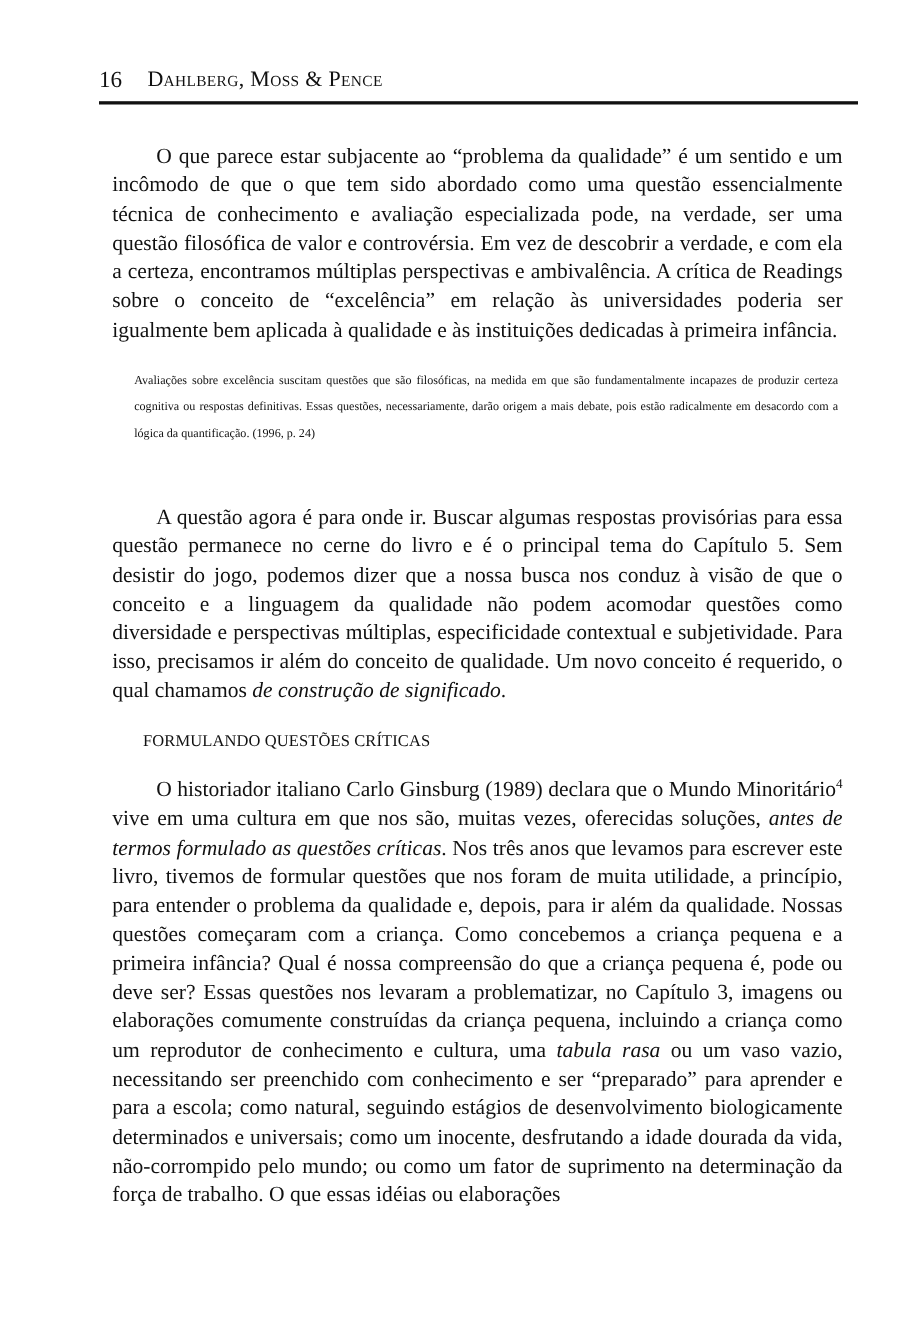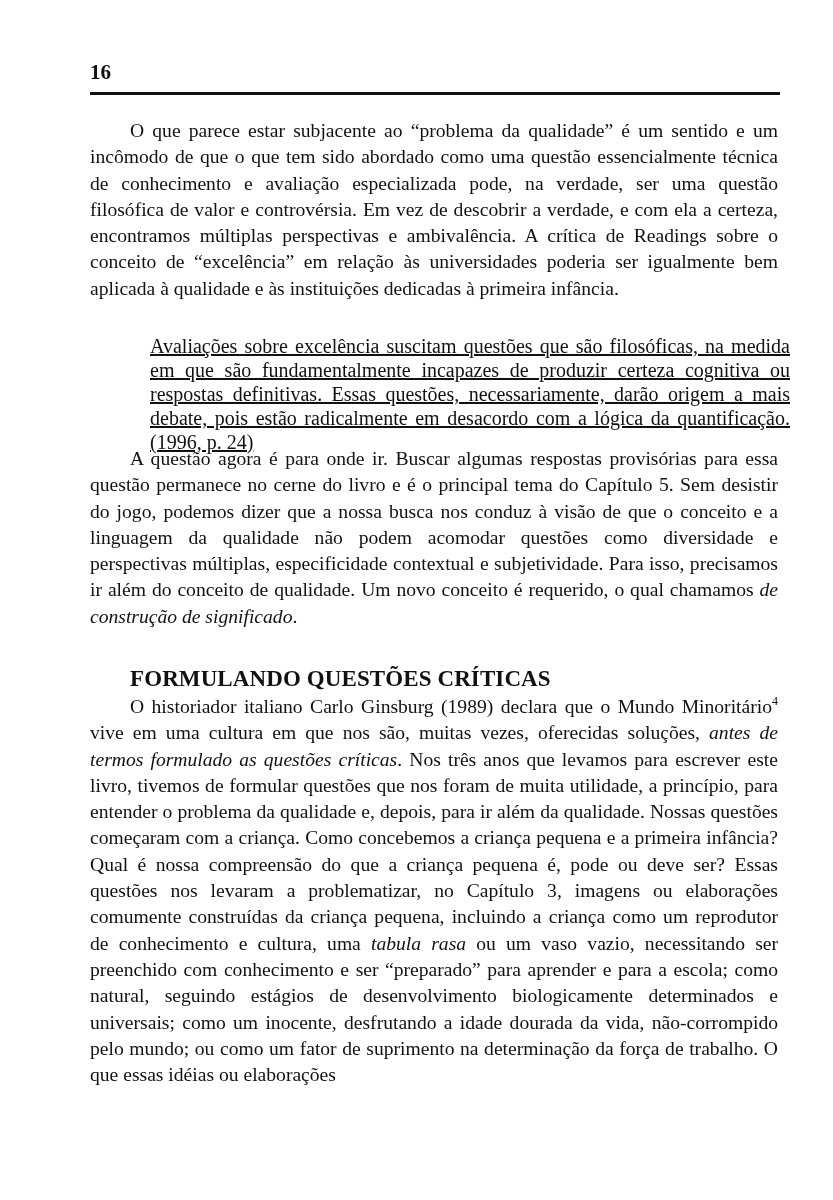--- a/index.html
+++ b/index.html
@@ -1,34 +1,35 @@
 <!DOCTYPE html>
 <html><head>
 <meta charset="utf-8">
 <style>
   html, body { margin: 0; padding: 0; background: #ffffff; }
   body { width: 833px; height: 1200px; position: relative; overflow: hidden; color: #111; }
   .page { position: absolute; left: 90px; top: 0; width: 690px; font-family: "Liberation Serif", "DejaVu Serif", serif; }
   .running-head { position: absolute; top: 58px; left: 0; width: 690px; height: 34px; border-bottom: 3px solid #111; }
-  .page-number { position: absolute; left: 0; top: 2px; font-weight: bold; font-size: 21px; }
+  .page-number { position: absolute; left: 0; top: 2px; font-weight: normal; font-size: 21px; }
   .authors { position: absolute; left: 44px; top: 3px; font-size: 20px; font-variant: small-caps; letter-spacing: 0.3px; }
   .body-text { position: absolute; left: 0; width: 688px; font-size: 19.6px; line-height: 26.3px; text-align: justify; }
-  .para { margin: 0; text-indent: 40px; }
-  .quote { position: absolute; left: 60px; width: 640px; font-size: 20px; line-height: 24px; text-align: justify; margin: 0; text-decoration: underline; }
-  .heading { position: absolute; left: 40px; font-weight: bold; font-size: 23px; margin: 0; letter-spacing: 0.1px; }
+  .para { margin: 12px; text-indent: 40px; }
+  .quote { position: absolute; left: 32px; width: 640px; font-size: 11px; line-height: 24px; text-align: justify; margin: 0; }
+  .heading { position: absolute; left: 40px; font-weight: normal; font-size: 15px; margin: 0; letter-spacing: 0.1px; }
   em { font-style: italic; }
   sup { font-size: 12px; line-height: 0; vertical-align: super; }
 </style>
 </head>
 <body>
 
 <div class="page">
 
   <div class="running-head">
     <span class="page-number">16</span>
+    <span class="authors">Dahlberg, Moss &amp; Pence</span>
   </div>
 
   <div class="body-text" style="top:118px;">
     <p class="para">O que parece estar subjacente ao “problema da qualidade” é um sentido e um incômodo de que o que tem sido abordado como uma questão essencialmente técnica de conhecimento e avaliação especializada pode, na verdade, ser uma questão filosófica de valor e controvérsia. Em vez de descobrir a verdade, e com ela a certeza, encontramos múltiplas perspectivas e ambivalência. A crítica de Readings sobre o conceito de “excelência” em relação às universidades poderia ser igualmente bem aplicada à qualidade e às instituições dedicadas à primeira infância.</p>
   </div>
 
   <p class="quote" style="top:334px;">Avaliações sobre excelência suscitam questões que são filosóficas, na medida em que são fundamentalmente incapazes de produzir certeza cognitiva ou respostas definitivas. Essas questões, necessariamente, darão origem a mais debate, pois estão radicalmente em desacordo com a lógica da quantificação. (1996, p. 24)</p>
 
   <div class="body-text" style="top:446px;">
     <p class="para"><span>A questão agora é para onde ir. Buscar algumas respostas provisórias para essa questão permanece no cerne do livro e é o principal tema do Capítulo 5. Sem desistir do jogo, podemos dizer que a nossa busca nos conduz à visão de que o conceito e a linguagem da qualidade não podem acomodar questões como diversidade e perspectivas múltiplas, especificidade contextual e subjetividade. Para isso, precisamos ir além do conceito de qualidade. Um novo conceito é requerido, o qual chamamos </span><em>de construção de significado</em><span>.</span></p>

